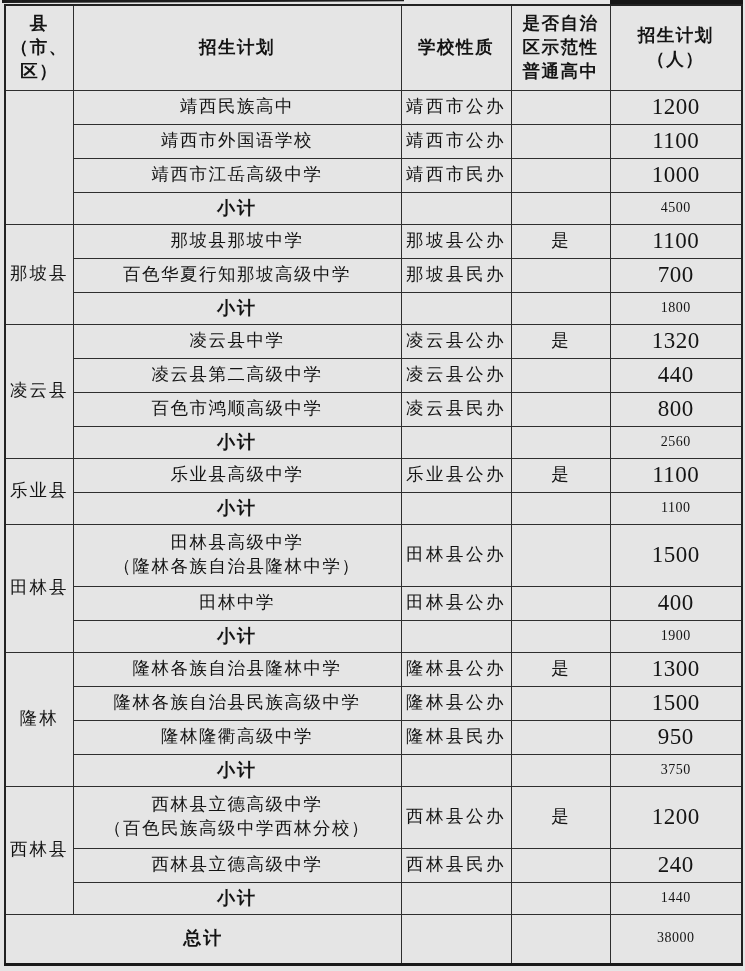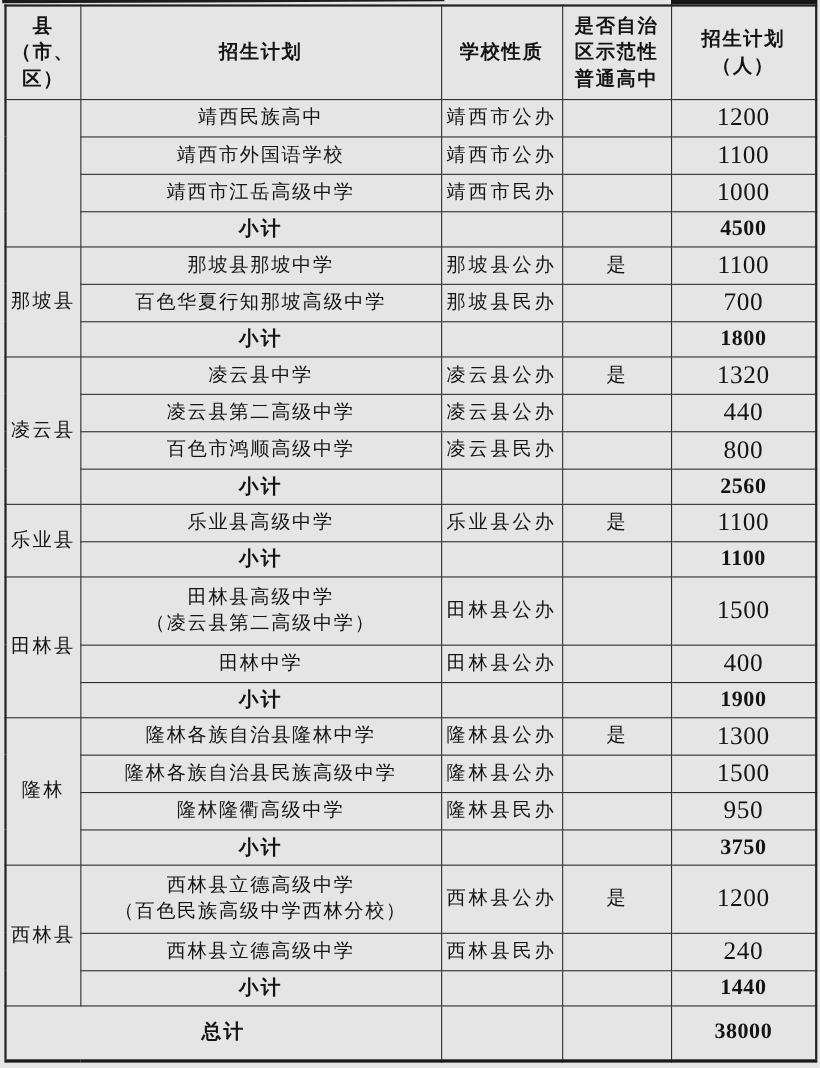--- a/index.html
+++ b/index.html
@@ -52,21 +52,21 @@
   td .ln { line-height: 1.35; }
   td.county-cell  { letter-spacing: 2px; }
   td.school-cell  { letter-spacing: 1.5px; }
   td.nature-cell  { letter-spacing: 2.5px; }
   td.demo-cell    { letter-spacing: 1px; }
   td.plan-cell    { font-size: 23px; letter-spacing: 0.5px; }
   td.subtotal-label-cell, td.total-label-cell {
     font-weight: bold; font-size: 18px; letter-spacing: 2px;
   }
   td.subtotal-value-cell, td.total-value-cell {
-    font-weight: bold; font-size: 20px; letter-spacing: 0.5px;
+    font-weight: normal; font-size: 14px; letter-spacing: 0.5px;
   }
 </style>
 </head>
 <body>
 
 <div class="page">
   <div class="artifact-top-left"></div>
   <div class="artifact-top-right"></div>
 
   <table class="enroll">
@@ -264,21 +264,21 @@
           <td class="subtotal-value-cell">
             <div class="ln">1100</div>
           </td>
         </tr>
         <tr class="r-tall">
           <td class="county-cell" rowspan="3">
             <div class="ln">田林县</div>
           </td>
           <td class="school-cell">
             <div class="ln">田林县高级中学</div>
-            <div class="ln">（凌云县第二高级中学）</div>
+            <div class="ln">（隆林各族自治县隆林中学）</div>
           </td>
           <td class="nature-cell">
             <div class="ln">田林县公办</div>
           </td>
           <td class="demo-cell"></td>
           <td class="plan-cell">
             <div class="ln">1500</div>
           </td>
         </tr>
         <tr class="r-normal">

